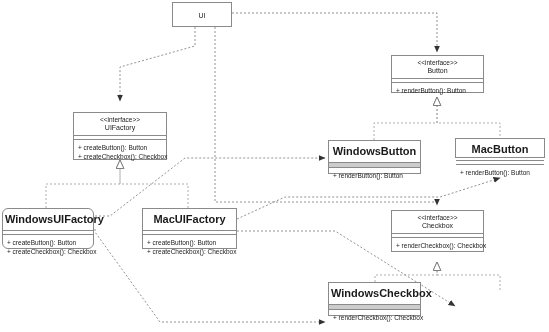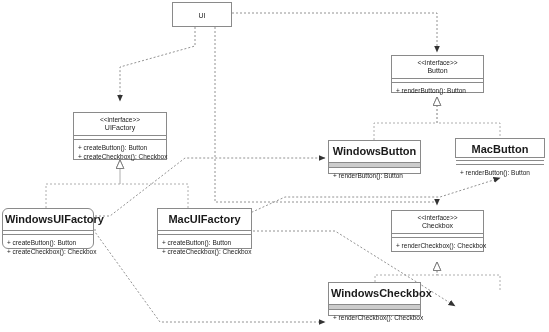--- a/index.html
+++ b/index.html
@@ -195,21 +195,21 @@
 
   <div class="uml-box" style="left:2px; top:208px; width:92px; height:41px;border-radius:6px;">
     <div class="uml-head cls">WindowsUIFactory</div>
     <div class="sep-double"></div>
     <div class="uml-ops">
       <div>+ createButton(): Button</div>
       <div>+ createCheckbox(): Checkbox</div>
     </div>
   </div>
 
-  <div class="uml-box" style="left:157px; top:208px; width:95px; height:41px;">
+  <div class="uml-box" style="left:142px; top:208px; width:95px; height:41px;">
     <div class="uml-head cls">MacUIFactory</div>
     <div class="sep-double"></div>
     <div class="uml-ops">
       <div>+ createButton(): Button</div>
       <div>+ createCheckbox(): Checkbox</div>
     </div>
   </div>
 
   <div class="uml-box" style="left:328px; top:282px; width:93px; height:34px;">
     <div class="uml-head cls">WindowsCheckbox</div>

